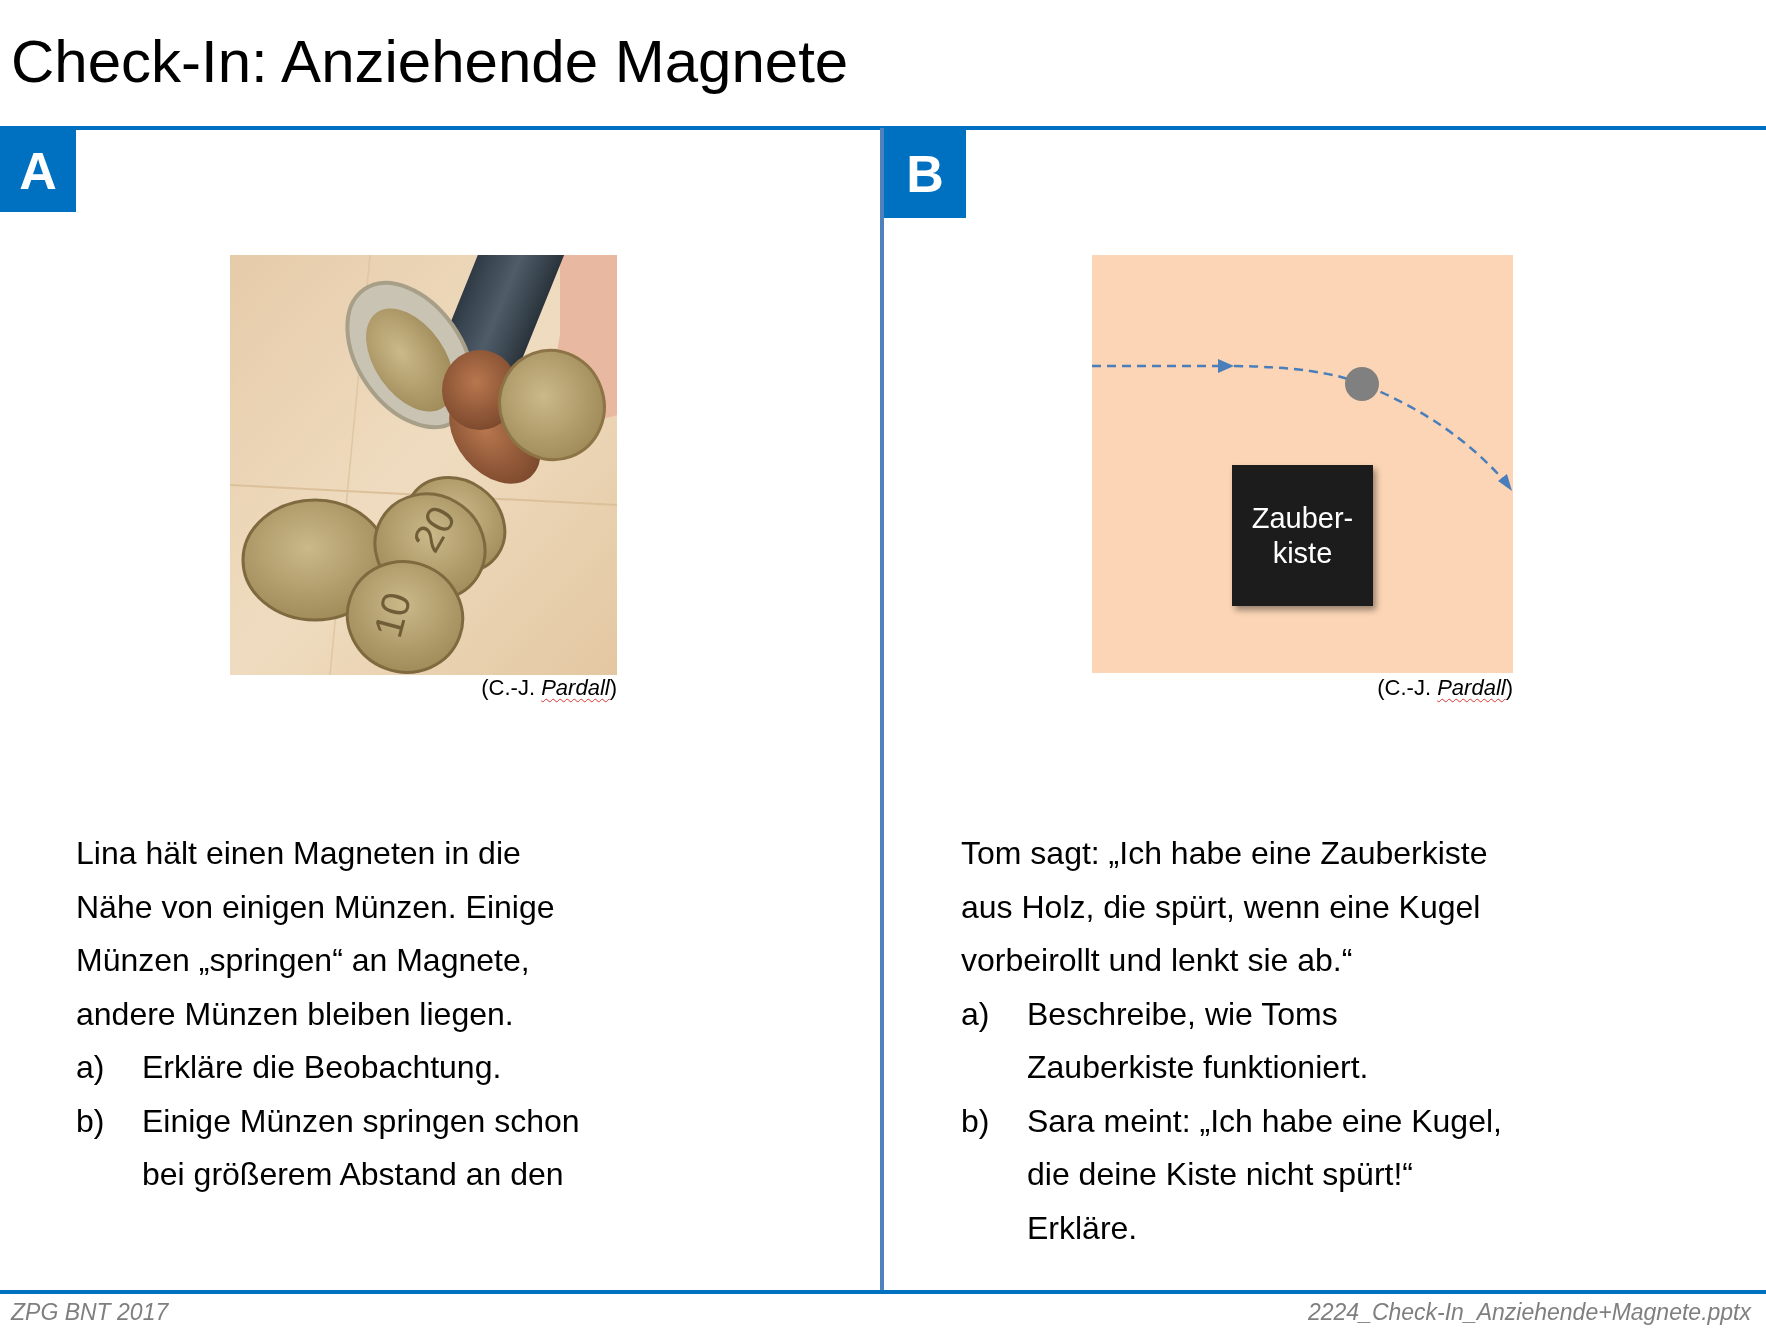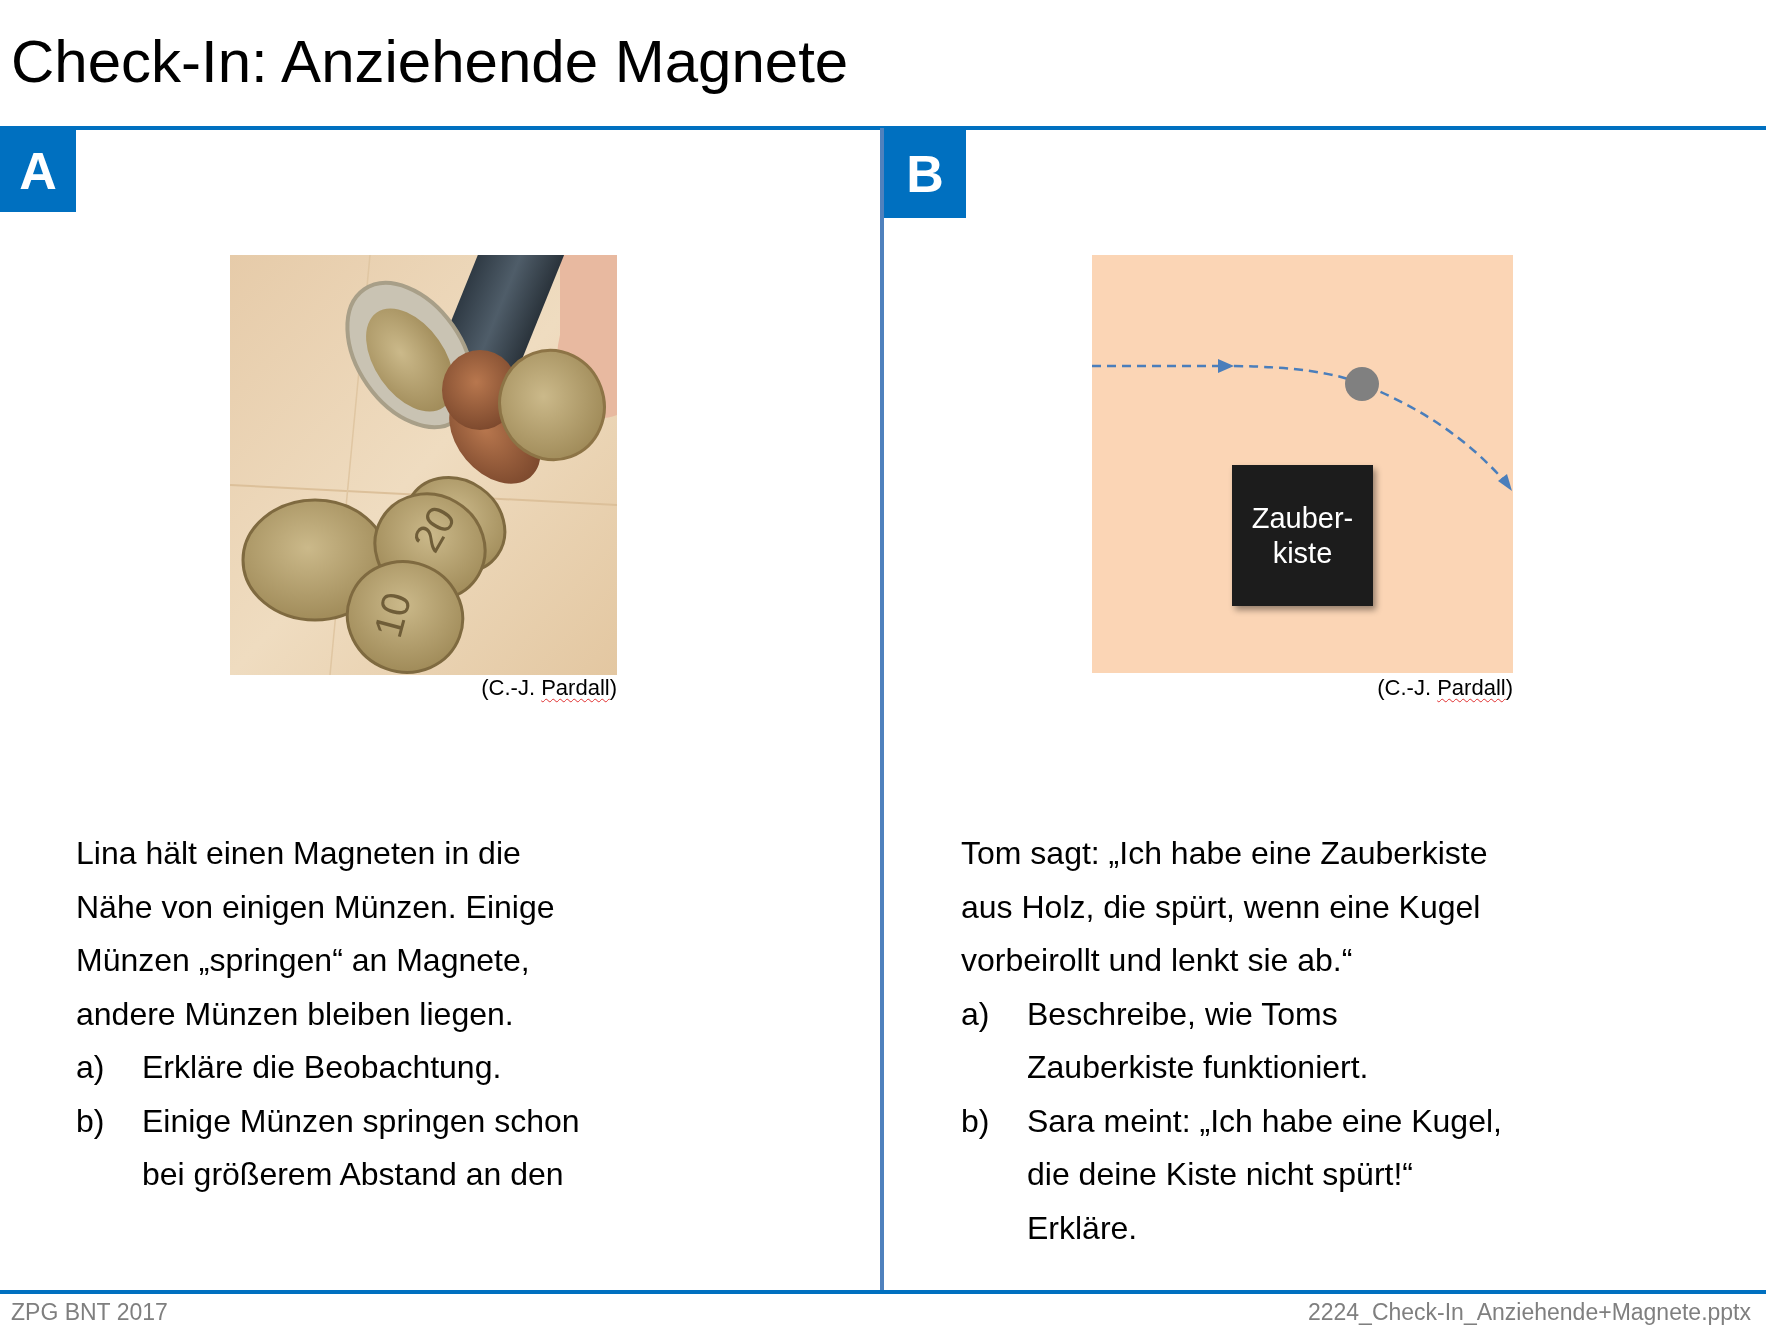--- a/index.html
+++ b/index.html
@@ -23,33 +23,34 @@
     #badge-b { left: 884px; top: 129px; width: 82px; height: 89px; }
 
     #photo { left: 230px; top: 255px; width: 387px; height: 420px; }
     #diagram { left: 1092px; top: 255px; width: 435px; height: 418px; }
     .caption {
       font-size: 22px; line-height: 26px; white-space: nowrap; text-align: right;
     }
     .caption .surname {
       text-decoration: underline wavy #e03030; text-decoration-thickness: 1px;
       text-underline-offset: 3px;
+      font-style: italic;
     }
     #caption-a { right: 1149px; top: 675px; }
     #caption-b { right: 253px; top: 675px; }
 
     .task { font-size: 32px; line-height: 53.5px; }
     .task .row { white-space: nowrap; }
     .task .item { display: flex; }
     .task .marker { width: 66px; flex: none; }
     .task .item-text { display: block; }
     #task-a { left: 76px; top: 827px; width: 780px; }
     #task-b { left: 961px; top: 827px; width: 790px; }
 
-    .footer { font-size: 23px; color: #7f7f7f; top: 1298px; line-height: 28px; white-space: nowrap; }
+    .footer { font-size: 23px; color: #7f7f7f; top: 1298px; line-height: 28px; white-space: nowrap; font-style: italic; }
     #footer-left { left: 11px; }
     #footer-right { right: 15px; }
   </style>
 </head>
 <body>
 
 <div id="slide-title" class="abs">Check-In: Anziehende Magnete</div>
 <div id="top-line" class="abs hline"></div>
 <div id="divider" class="abs"></div>
 <div id="bottom-line" class="abs hline"></div>

